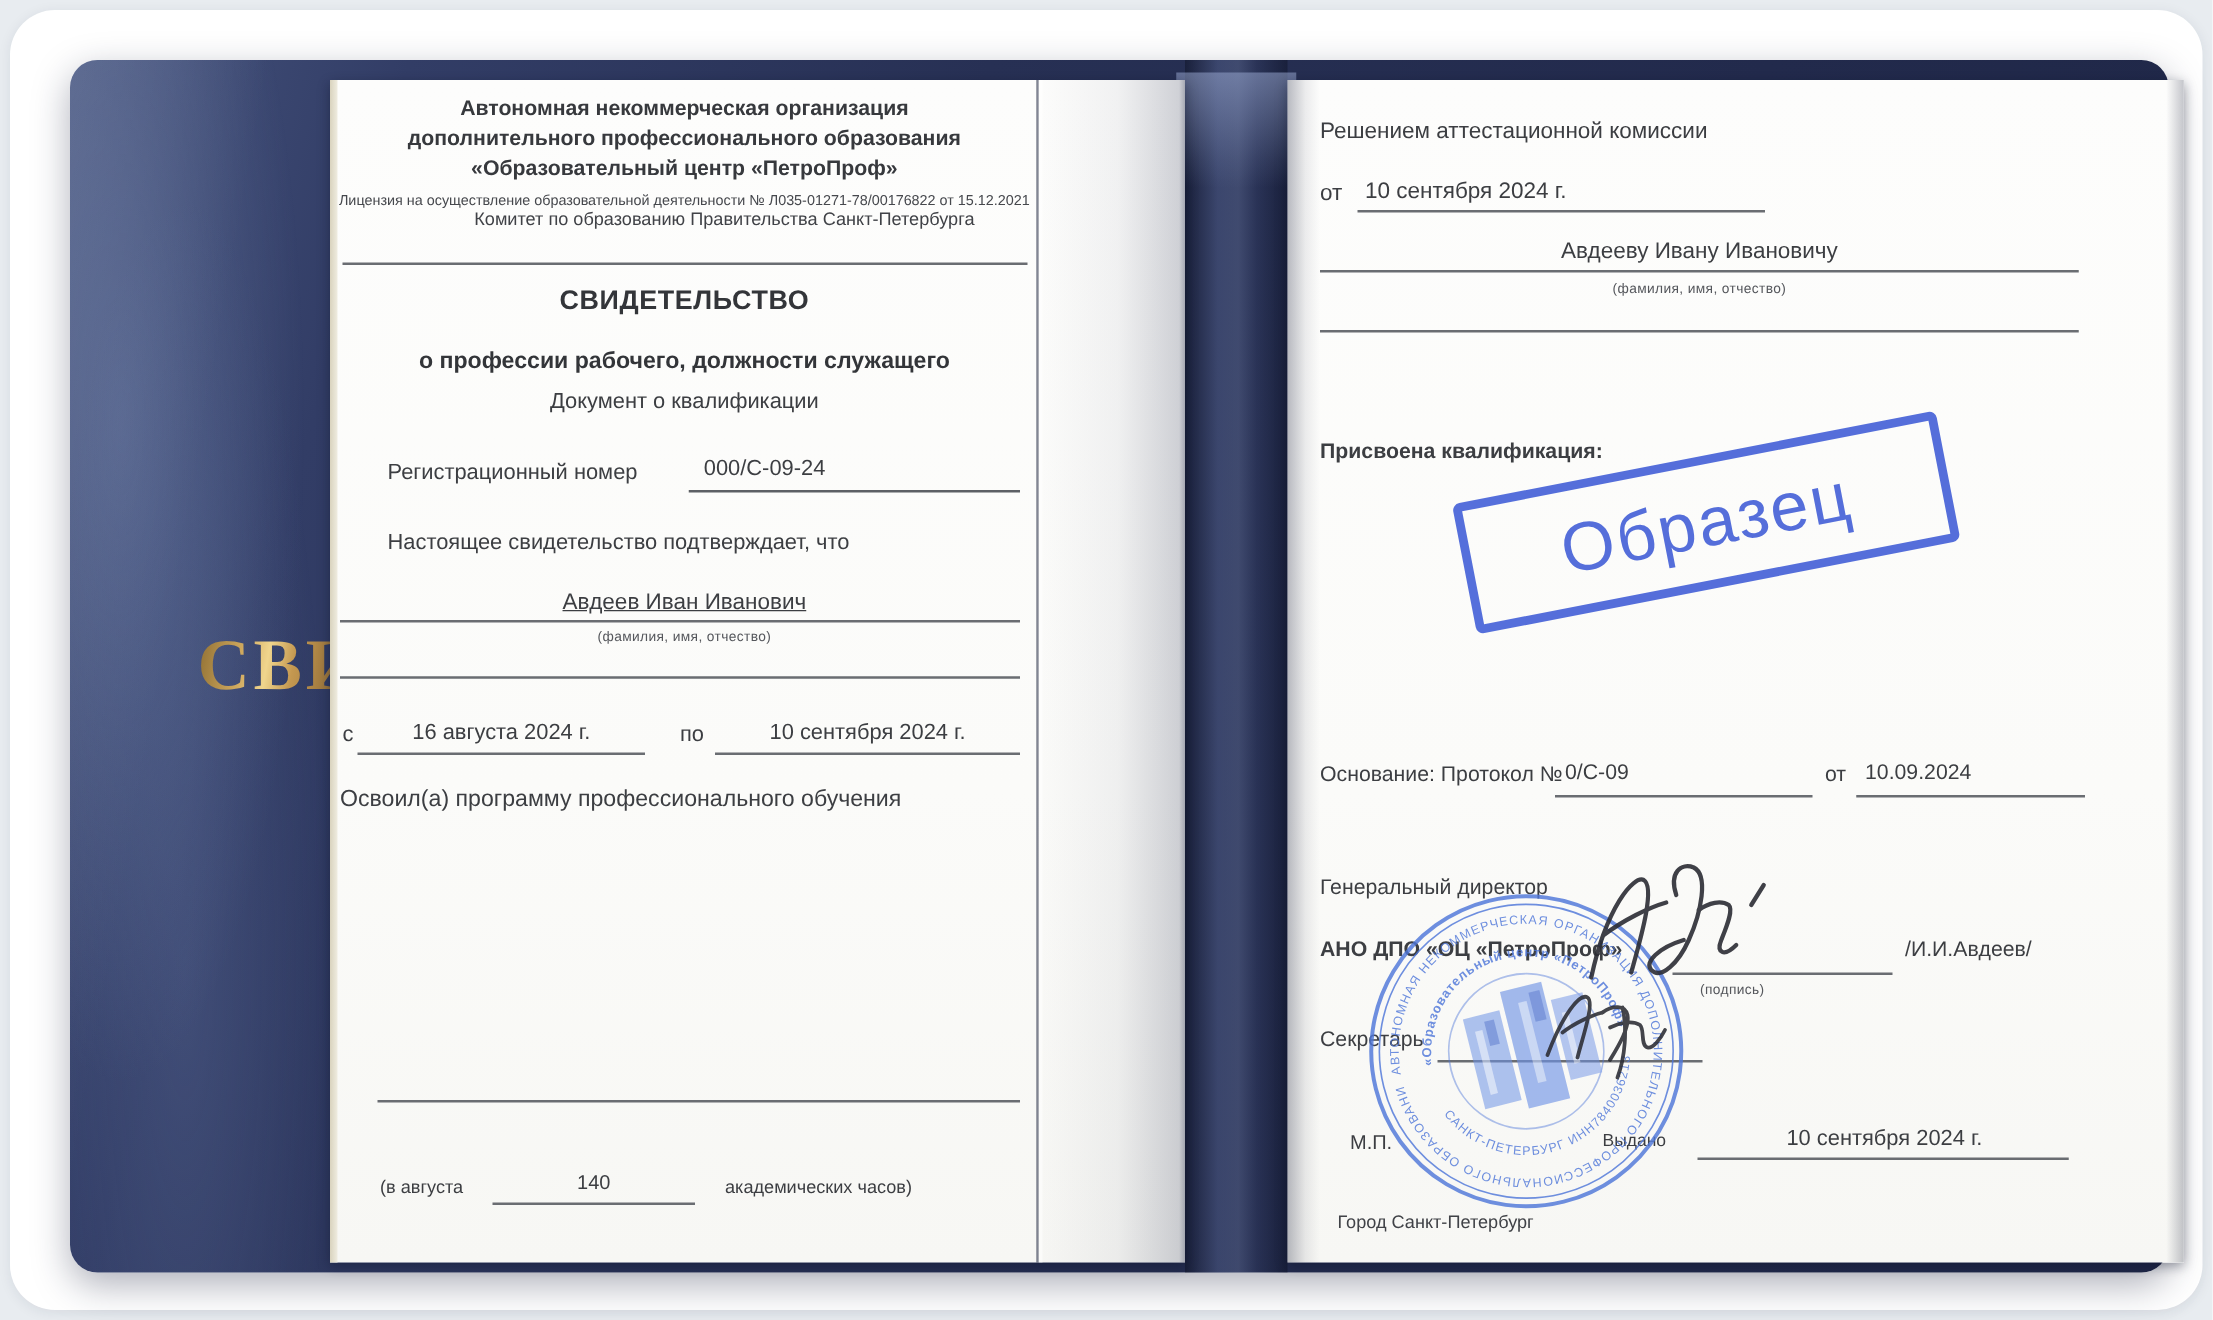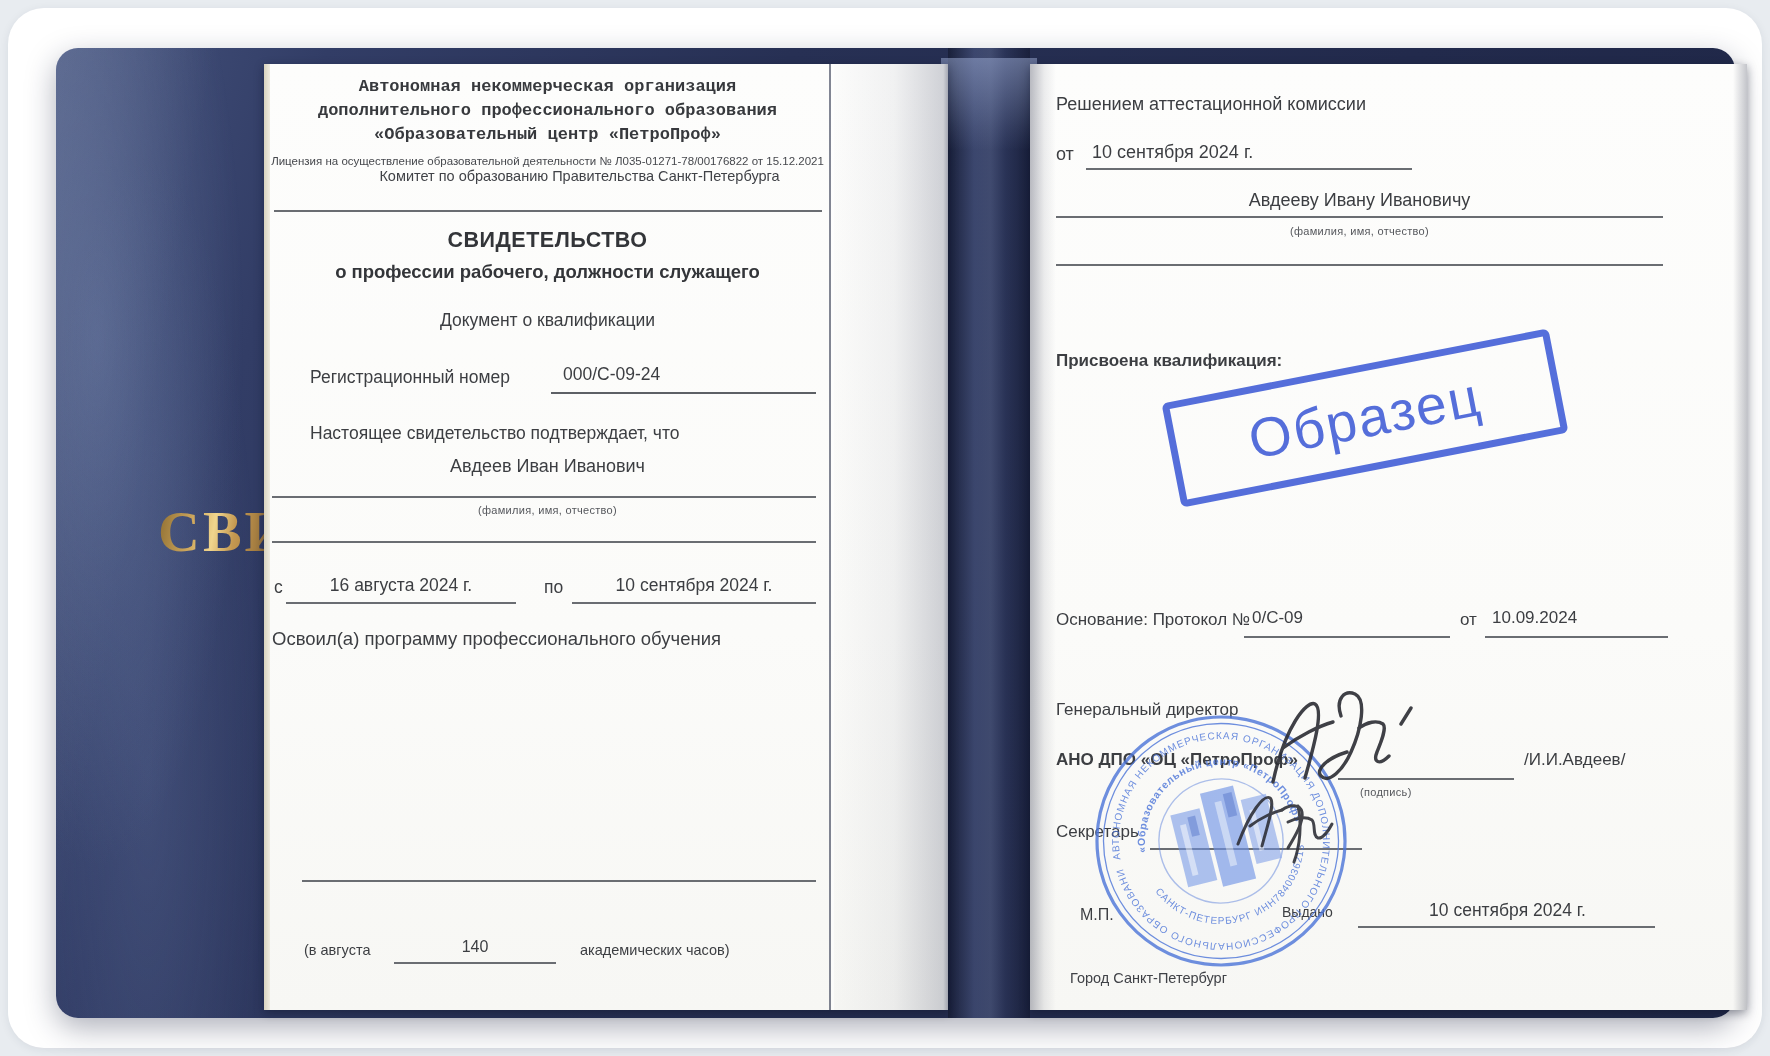--- a/index.html
+++ b/index.html
@@ -55,21 +55,21 @@
     background:linear-gradient(to right, rgba(25,30,55,.30), rgba(25,30,55,.08) 55%, transparent);}
   .page-right .shade-rightedge{right:0;top:0;width:14px;height:946px;
     background:linear-gradient(to left, rgba(25,30,55,.25), transparent);}
   .t{position:absolute;white-space:nowrap;}
   .bold{font-weight:bold;}
   .ctrL{left:0;width:567px;text-align:center;}
   .ctrR{left:26px;width:607px;text-align:center;}
   .small{font-size:11px;color:#55575c;letter-spacing:.3px;}
   .ln{position:absolute;height:2px;background:#5d6065;}
   .ln-thin{position:absolute;height:1.5px;background:#6a6d72;}
-  .fs-org{font-size:17px;line-height:22px;color:#37393d;font-family:Liberation Mono, monospace;}
+  .fs-org{font-size:17px;line-height:22px;color:#37393d;}
   .fs-license{font-size:11.5px;color:#46484d;}
   .fs-comm{font-size:14.5px;color:#404247;}
   .fs-h1{font-size:21.5px;letter-spacing:.5px;color:#333539;}
   .fs-h2{font-size:18.5px;color:#333539;}
   .fs-body{font-size:17.5px;}
   .fs-prog{font-size:18.5px;}
   .fs-vol{font-size:14.5px;}
   .fs-rp{font-size:18px;}
   .obrazec{
     position:absolute;left:138px;top:301px;width:380px;height:92px;
@@ -97,30 +97,30 @@
     <div class="t ctrL bold fs-org" style="top:12px;">Автономная некоммерческая организация</div>
     <div class="t ctrL bold fs-org" style="top:36px;">дополнительного профессионального образования</div>
     <div class="t ctrL bold fs-org" style="top:60px;">«Образовательный центр «ПетроПроф»</div>
 
     <div class="t ctrL fs-license" style="top:91px;">Лицензия на осуществление образовательной деятельности № Л035-01271-78/00176822 от 15.12.2021</div>
     <div class="t ctrL fs-comm" style="top:104px;padding-left:32px;">Комитет по образованию Правительства Санкт-Петербурга</div>
 
     <div class="ln-thin" style="left:10px;top:146px;width:548px;"></div>
 
     <div class="t ctrL bold fs-h1" style="top:164px;">СВИДЕТЕЛЬСТВО</div>
-    <div class="t ctrL bold fs-h2" style="top:197px;">о профессии рабочего, должности служащего</div>
+    <div class="t ctrL bold fs-h2" style="top:213px;">о профессии рабочего, должности служащего</div>
     <div class="t ctrL fs-body" style="top:246px;font-size:17.5px;">Документ о квалификации</div>
 
     <div class="t fs-body" style="left:46px;top:303px;">Регистрационный номер</div>
     <div class="t fs-body" style="left:287px;top:300px;width:265px;text-align:left;padding-left:12px;">000/С-09-24</div>
     <div class="ln" style="left:287px;top:328px;width:265px;"></div>
 
     <div class="t fs-body" style="left:46px;top:359px;">Настоящее свидетельство подтверждает, что</div>
 
-    <div class="t ctrL fs-rp" style="top:392px;">Авдеев Иван Иванович</div>
+    <div class="t ctrL fs-rp" style="top:407px;text-decoration:underline;">Авдеев Иван Иванович</div>
     <div class="ln-thin" style="left:8px;top:432px;width:544px;"></div>
     <div class="t ctrL small" style="top:440px;">(фамилия, имя, отчество)</div>
 
     <div class="ln-thin" style="left:8px;top:477px;width:544px;"></div>
 
     <div class="t fs-body" style="left:10px;top:513px;">с</div>
     <div class="t fs-body" style="left:22px;top:511px;width:230px;text-align:center;">16 августа 2024 г.</div>
     <div class="ln-thin" style="left:22px;top:538px;width:230px;"></div>
     <div class="t fs-body" style="left:280px;top:513px;">по</div>
     <div class="t fs-body" style="left:308px;top:511px;width:244px;text-align:center;">10 сентября 2024 г.</div>

